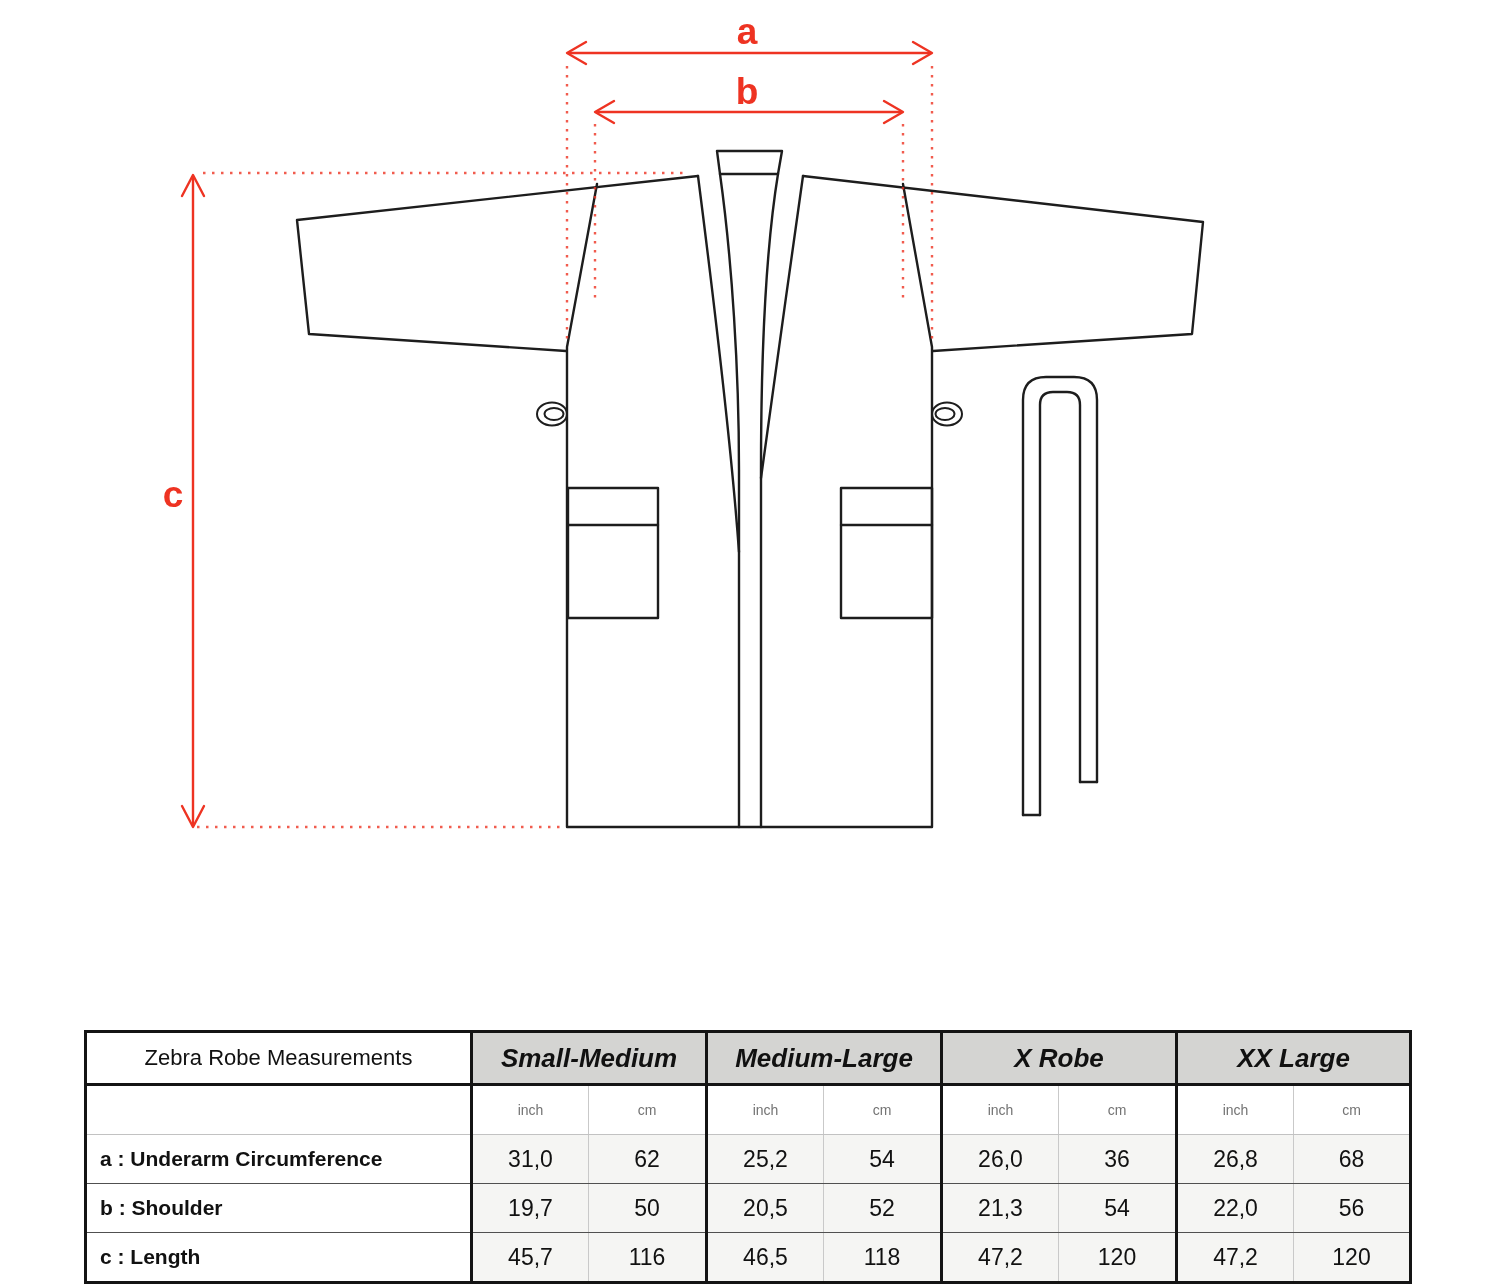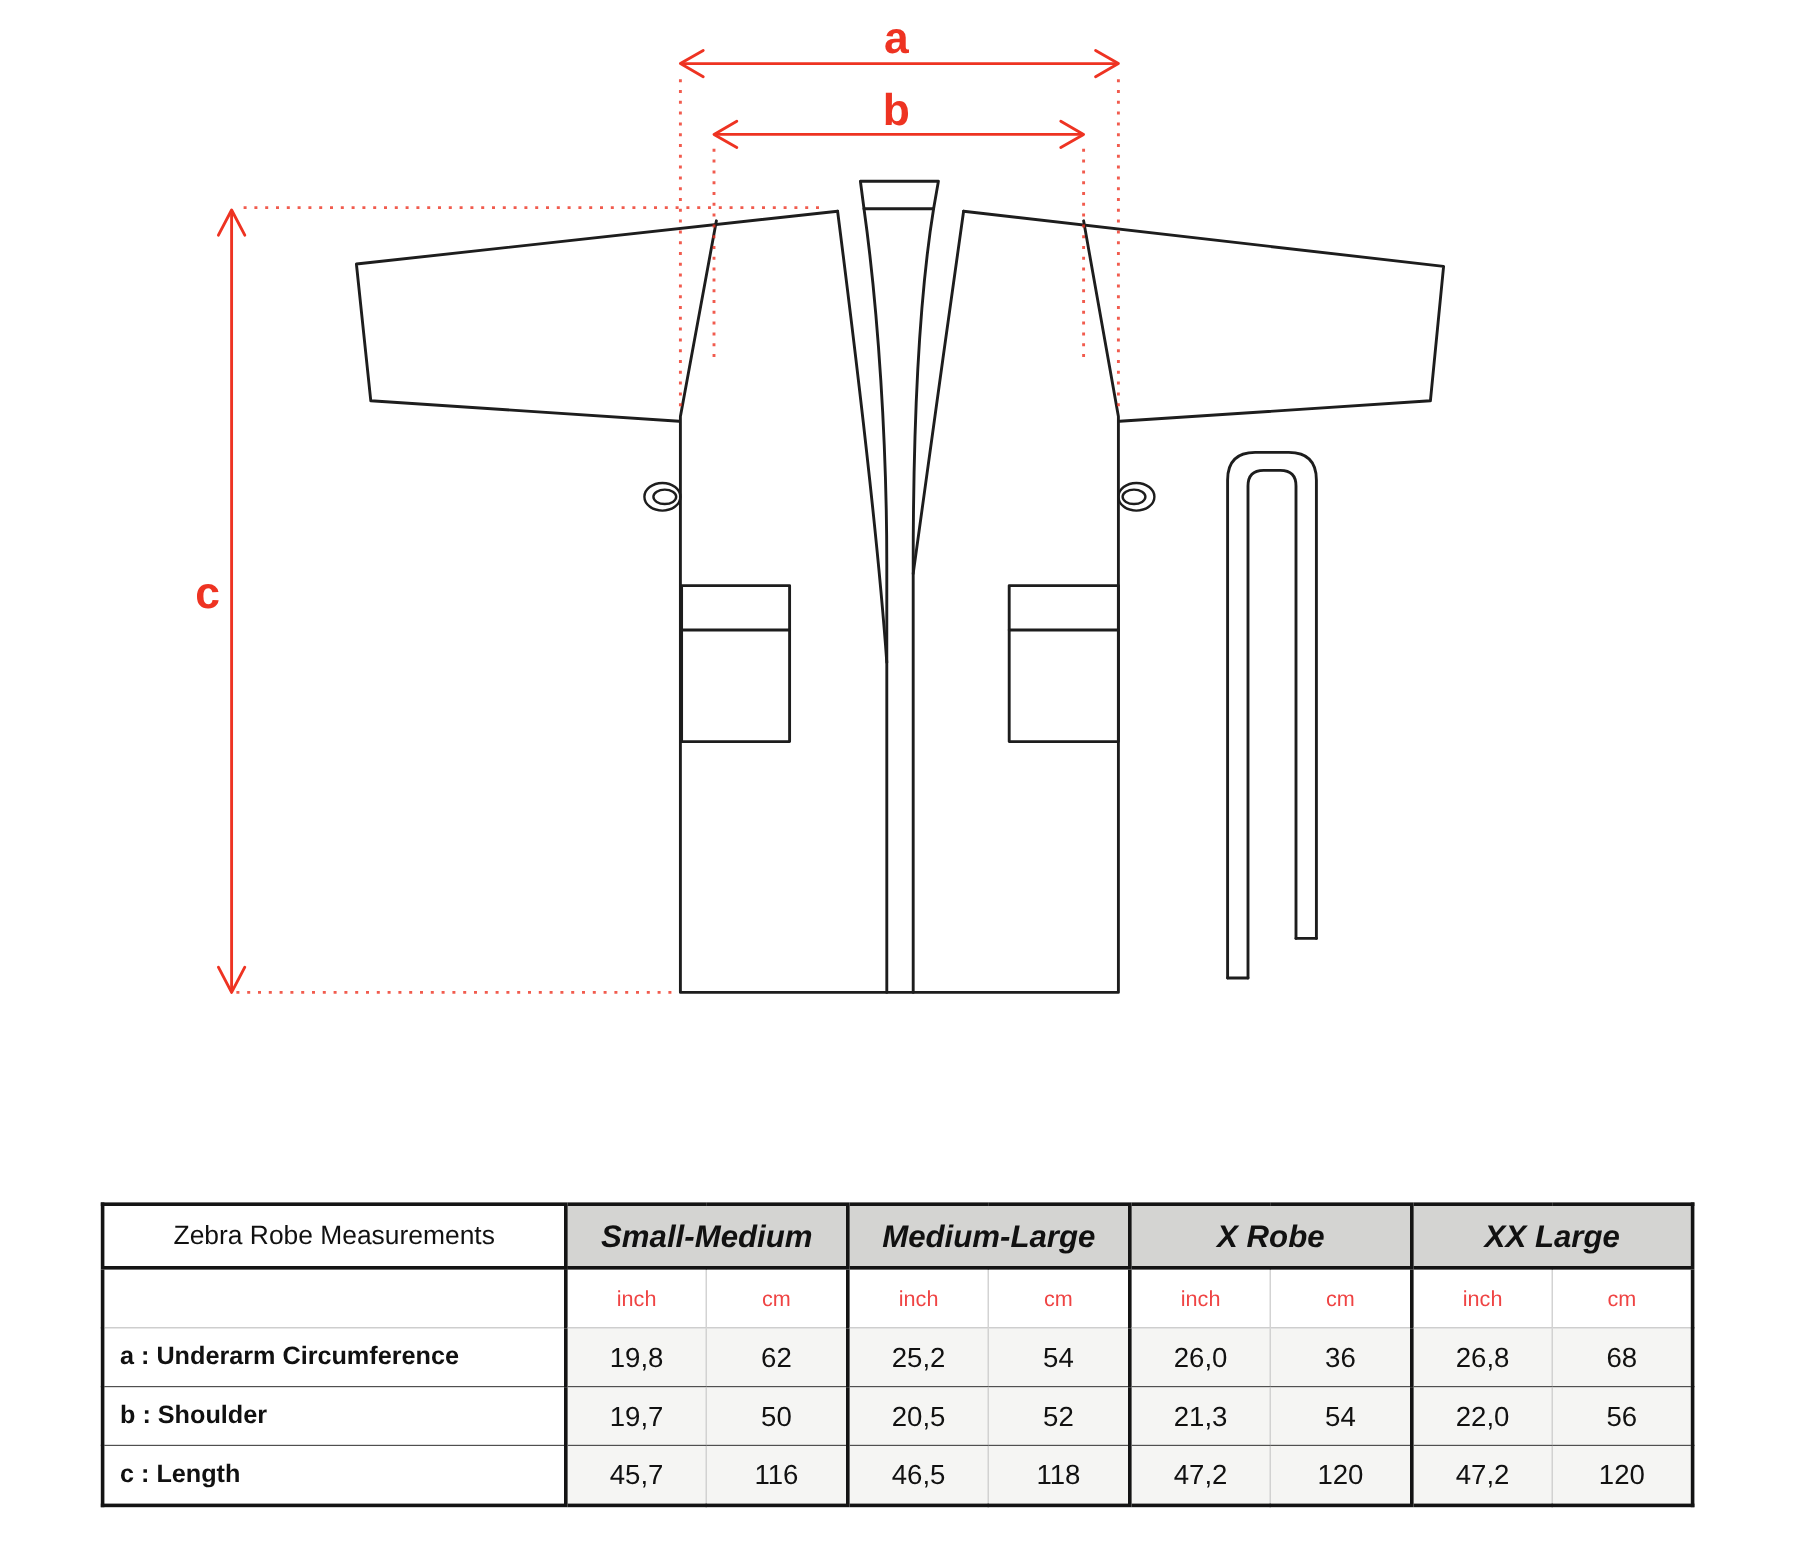--- a/index.html
+++ b/index.html
@@ -2,37 +2,37 @@
 <html><head>
 <meta charset="utf-8">
 <style>
   html,body{margin:0;padding:0;background:#ffffff;}
   body{
     width:1494px;height:1286px;position:relative;overflow:hidden;
     font-family:"Liberation Sans", sans-serif;color:#111;
   }
   #diagram{position:absolute;top:0;left:0;}
   .dim-label{font-family:"Liberation Sans",sans-serif;font-weight:bold;font-size:37px;}
-  #size-table-wrap{position:absolute;left:84px;top:1002px;width:1324px;}
+  #size-table-wrap{position:absolute;left:84px;top:1030px;width:1324px;}
   table.size-table{
     border-collapse:collapse;table-layout:fixed;width:1324px;
     border:3px solid #141414;
   }
   table.size-table td{padding:0;text-align:center;vertical-align:middle;}
   
   td.title-cell{
     height:50px;font-size:22px;font-weight:normal;background:#ffffff;
     border-bottom:3px solid #141414;border-right:3px solid #141414;
   }
   td.size-h{
     height:50px;font-size:26px;font-weight:bold;background:#d4d4d2;
     border-bottom:3px solid #141414;border-left:3px solid #141414;font-style:italic;
   }
   
-  tr.units-row td{height:48px;font-size:18px;color:#ef4444;background:#ffffff;
+  tr.units-row td{height:48px;font-size:14px;color:#737373;background:#ffffff;
     border-bottom:1px solid #c2c2c2;}
   tr.units-row td.label-col{border-bottom:1px solid #c2c2c2;}
   
   tr.data-row td{height:48px;font-size:23px;background:#f5f5f3;}
   tr.data-row td.label-col{
     background:#ffffff;text-align:left;padding-left:13px;
     font-size:21px;font-weight:bold;
   }
   tr.data-row.sep td{border-bottom:1px solid #505050;}
   td.label-col{border-right:3px solid #141414;background:#fff;}
@@ -150,21 +150,21 @@
       <td class="group-start">inch</td>
       <td class="thin-start">cm</td>
       <td class="group-start">inch</td>
       <td class="thin-start">cm</td>
       <td class="group-start">inch</td>
       <td class="thin-start">cm</td>
     </tr>
 
     <tr class="data-row sep">
       <td class="label-col">a : Underarm Circumference</td>
-      <td class="group-start">19,8</td>
+      <td class="group-start">31,0</td>
       <td class="thin-start">62</td>
       <td class="group-start">25,2</td>
       <td class="thin-start">54</td>
       <td class="group-start">26,0</td>
       <td class="thin-start">36</td>
       <td class="group-start">26,8</td>
       <td class="thin-start">68</td>
     </tr>
 
     <tr class="data-row sep">

